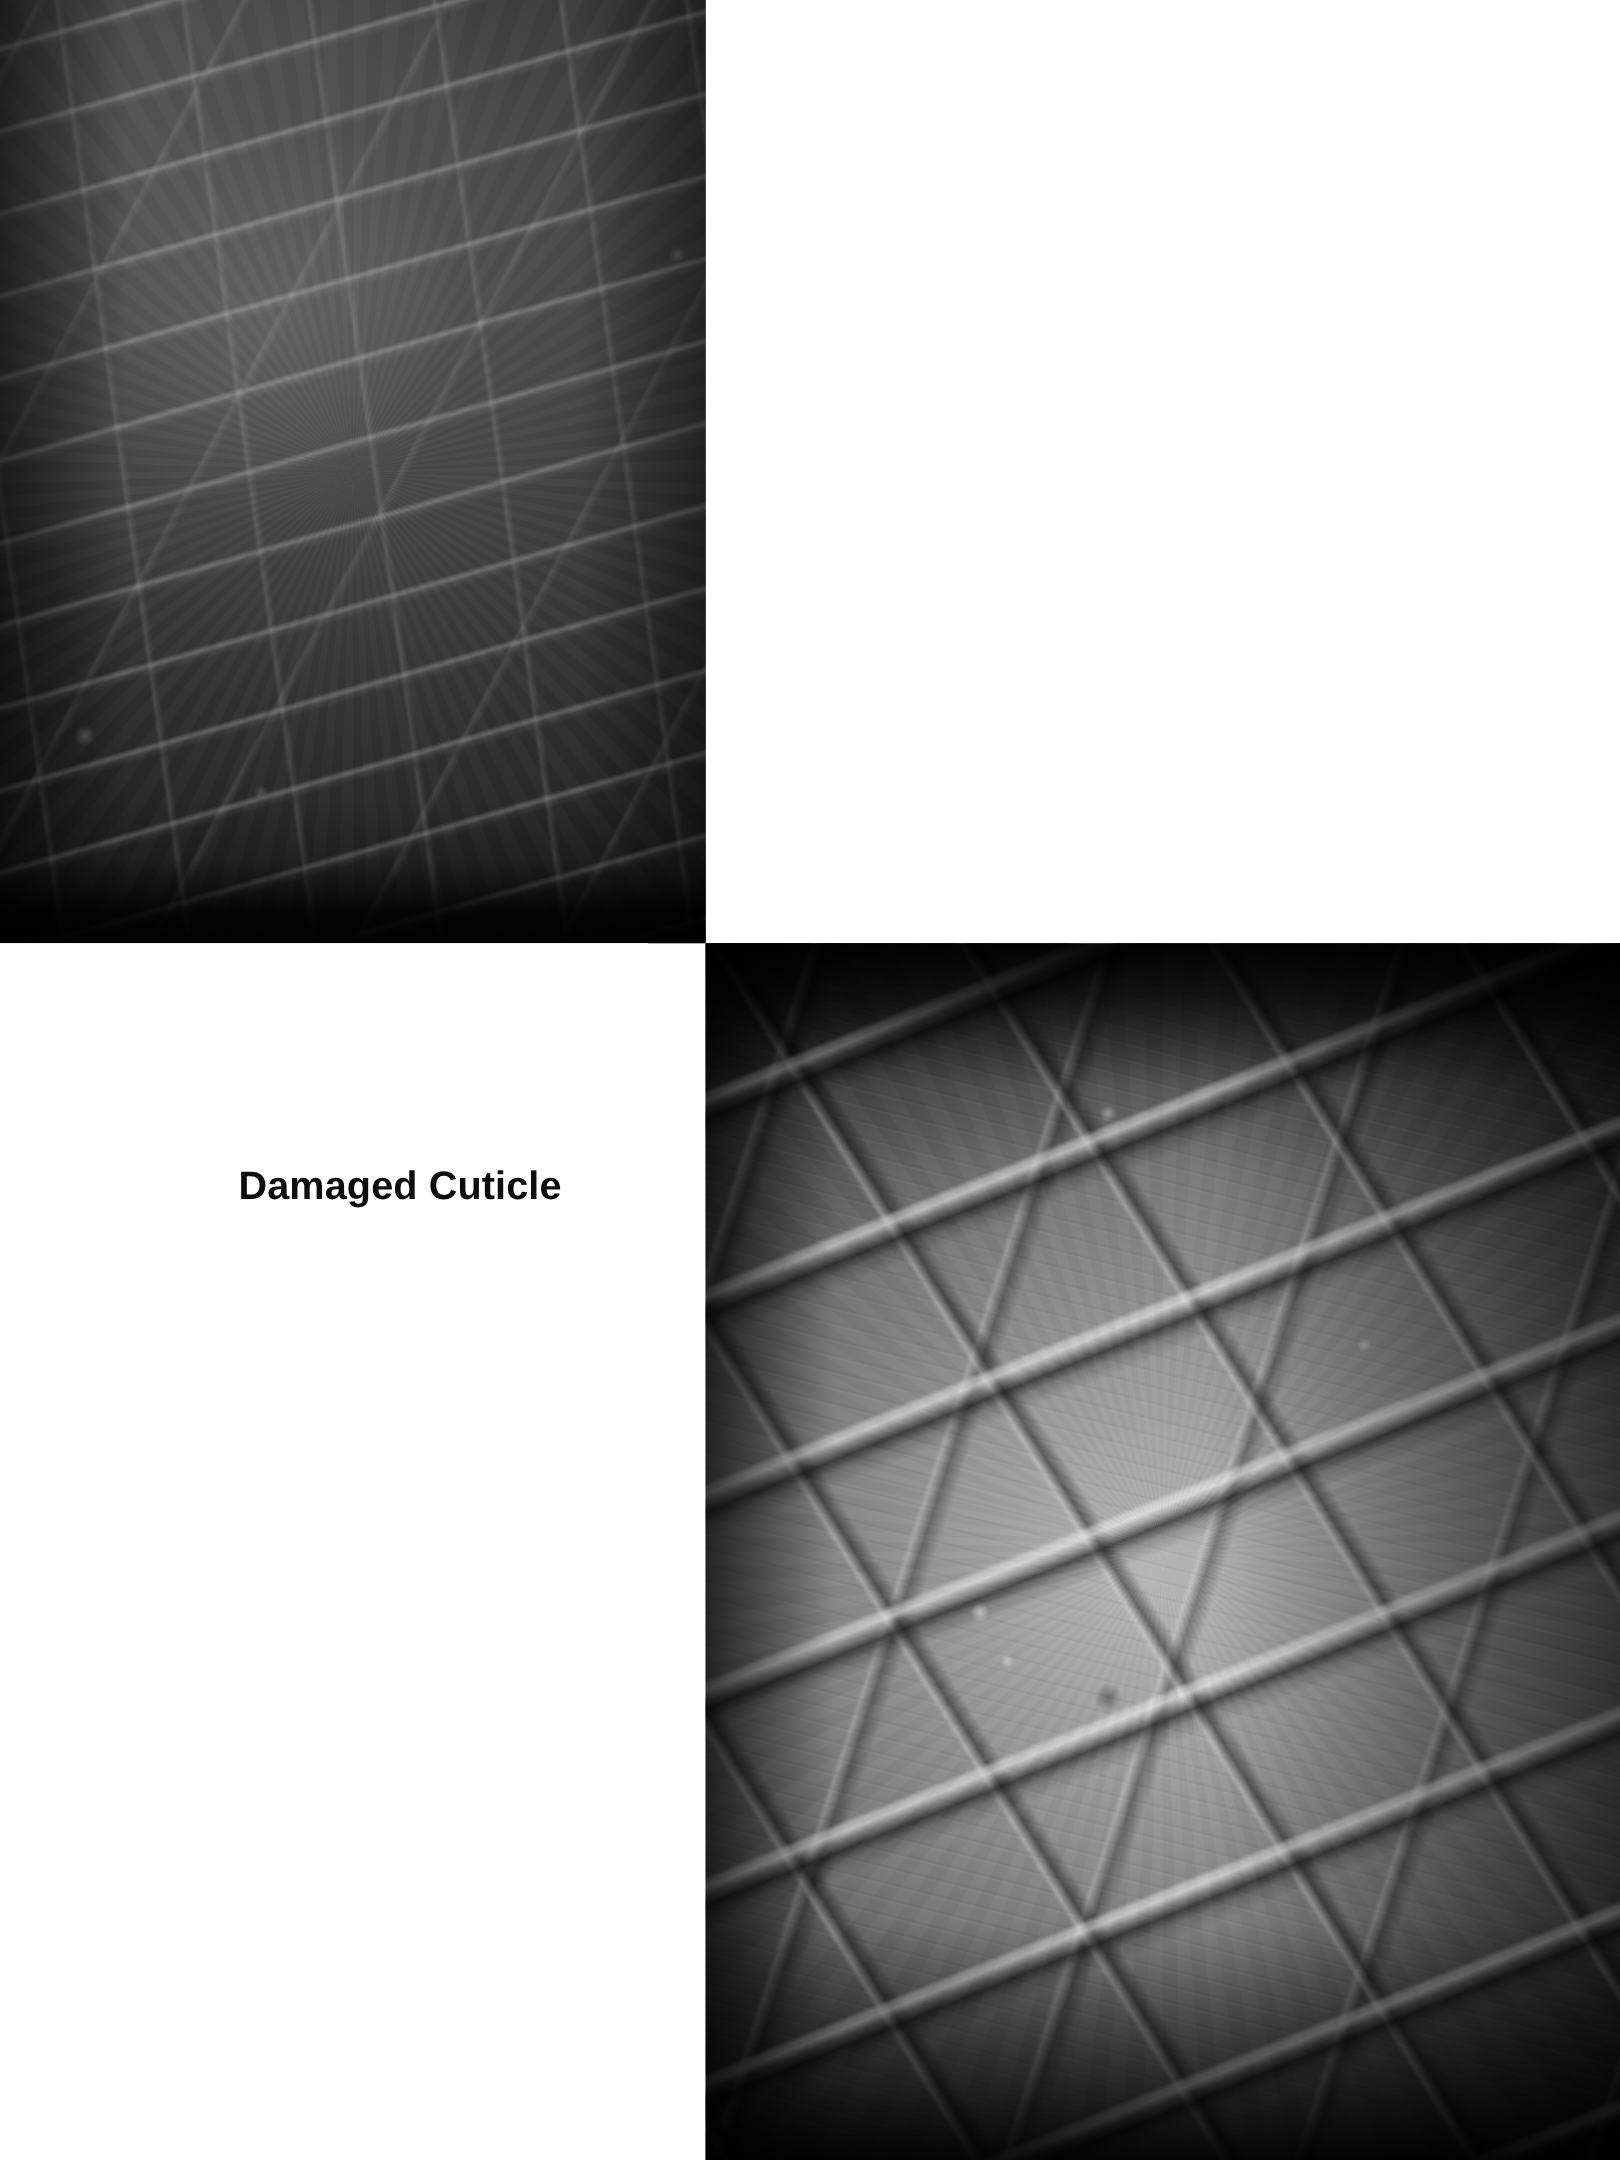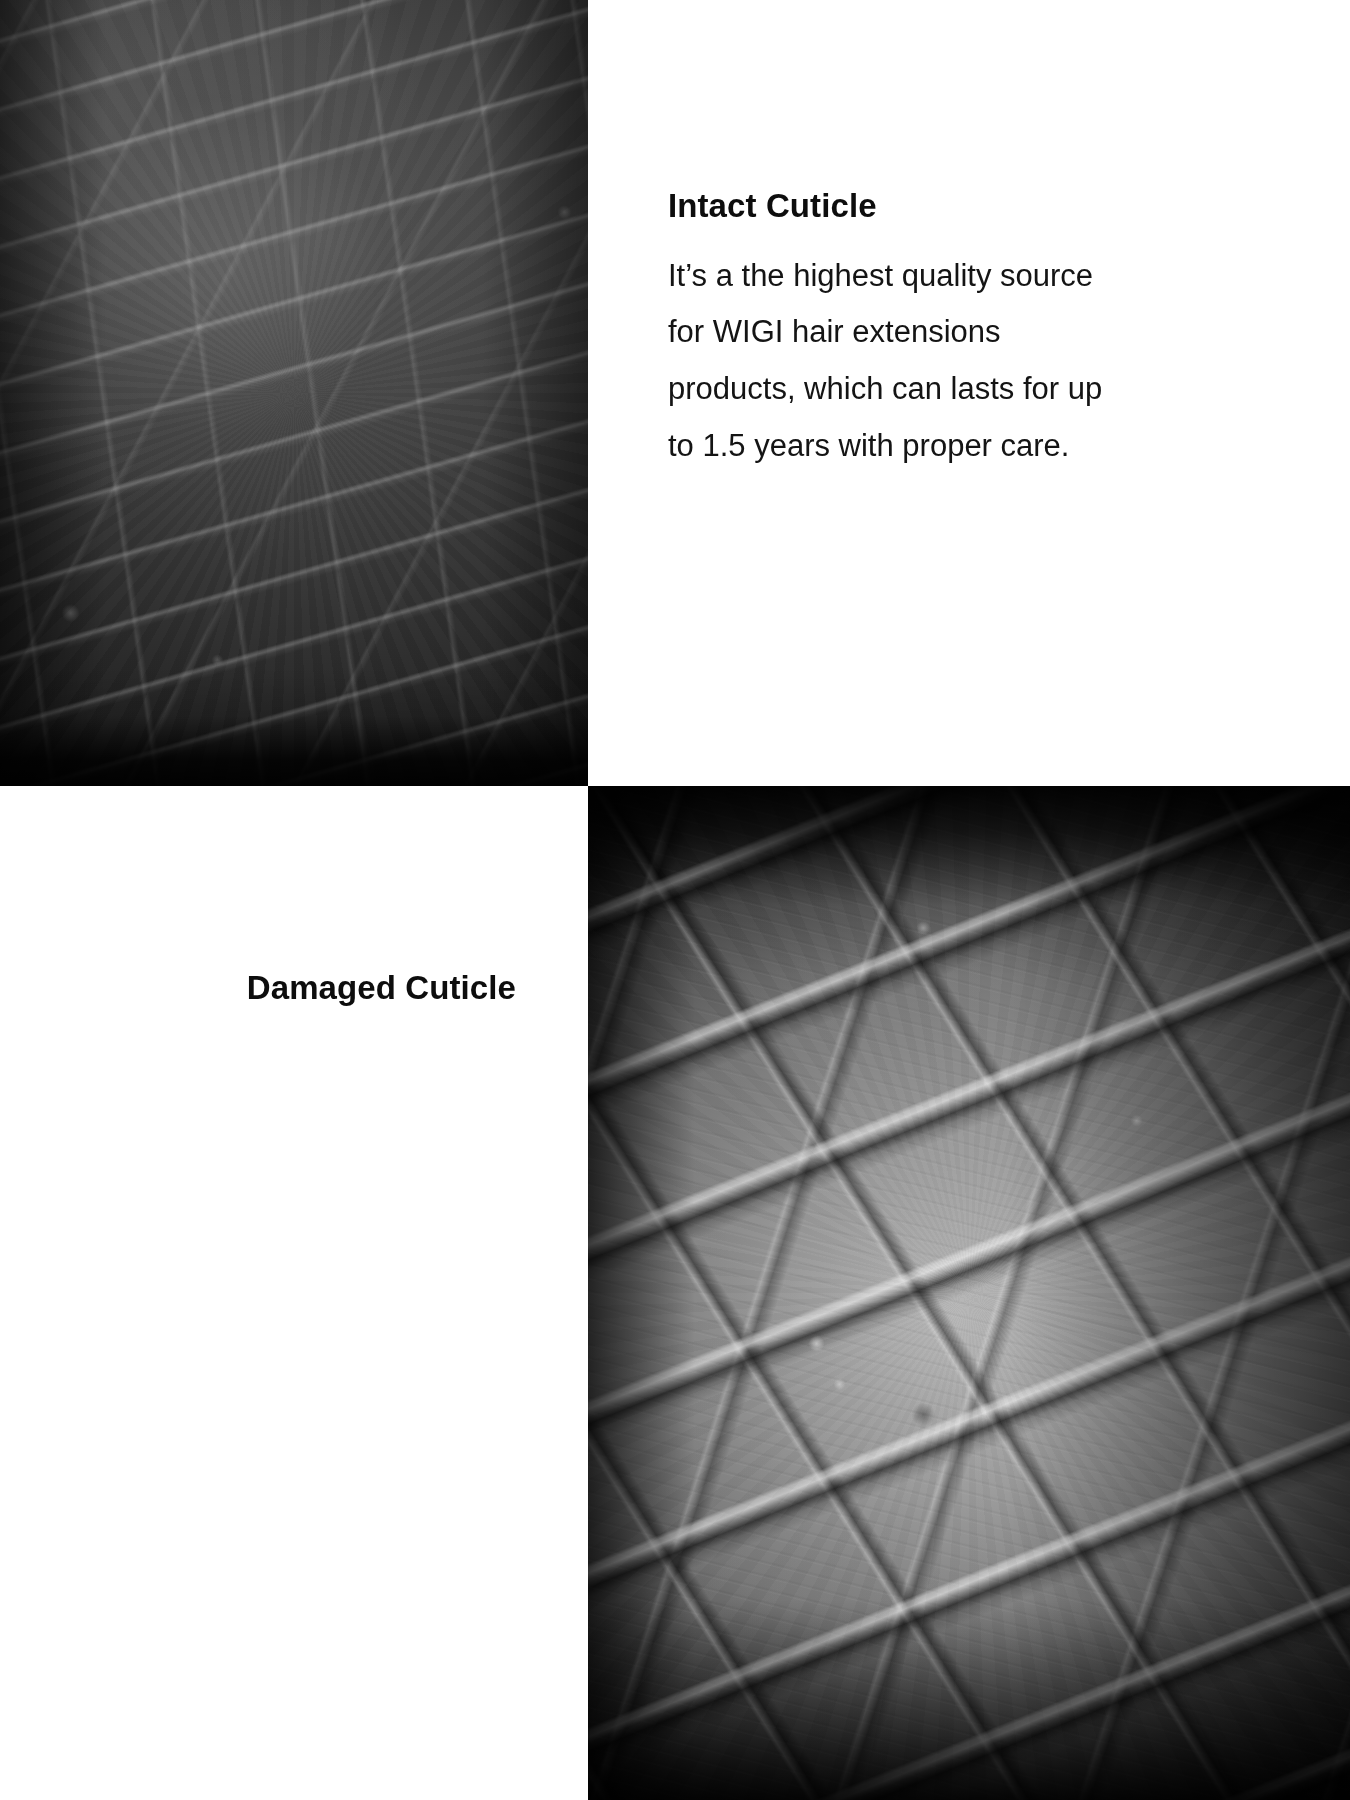--- a/index.html
+++ b/index.html
@@ -22,21 +22,21 @@
   }
 
   
   .row {
     position: absolute;
     left: 0;
     width: 1350px;
     display: flex;
   }
   .row-top    { top: 0;    height: 786px; }
-  .row-bottom { top: 786px; height: 1014px; }
+  .row-bottom { top: 786px; height: 1014px; gap: 48px; }
 
   
   .media {
     position: relative;
     overflow: hidden;
     background: #0b0b0b;
     flex: 0 0 auto;
   }
   .media-top    { width: 588px; height: 786px; }
   .media-bottom { width: 762px; height: 1014px; }
@@ -201,24 +201,20 @@
 <body>
 
 <div class="page">
 
   <div class="row row-top">
 
     <div class="media media-top">
       <div class="sem-intact"></div>
     </div>
 
-    <div class="textpane textpane-top">
-      <h2 class="heading">Intact Cuticle</h2>
-      <p class="body-text">It’s a the highest quality source for WIGI hair extensions products, which can lasts for up to 1.5 years with proper care.</p>
-    </div>
 
   </div>
 
   <div class="row row-bottom">
 
     <div class="textpane textpane-bottom">
       <h2 class="heading">Damaged Cuticle</h2>
     </div>
 
     <div class="media media-bottom">

